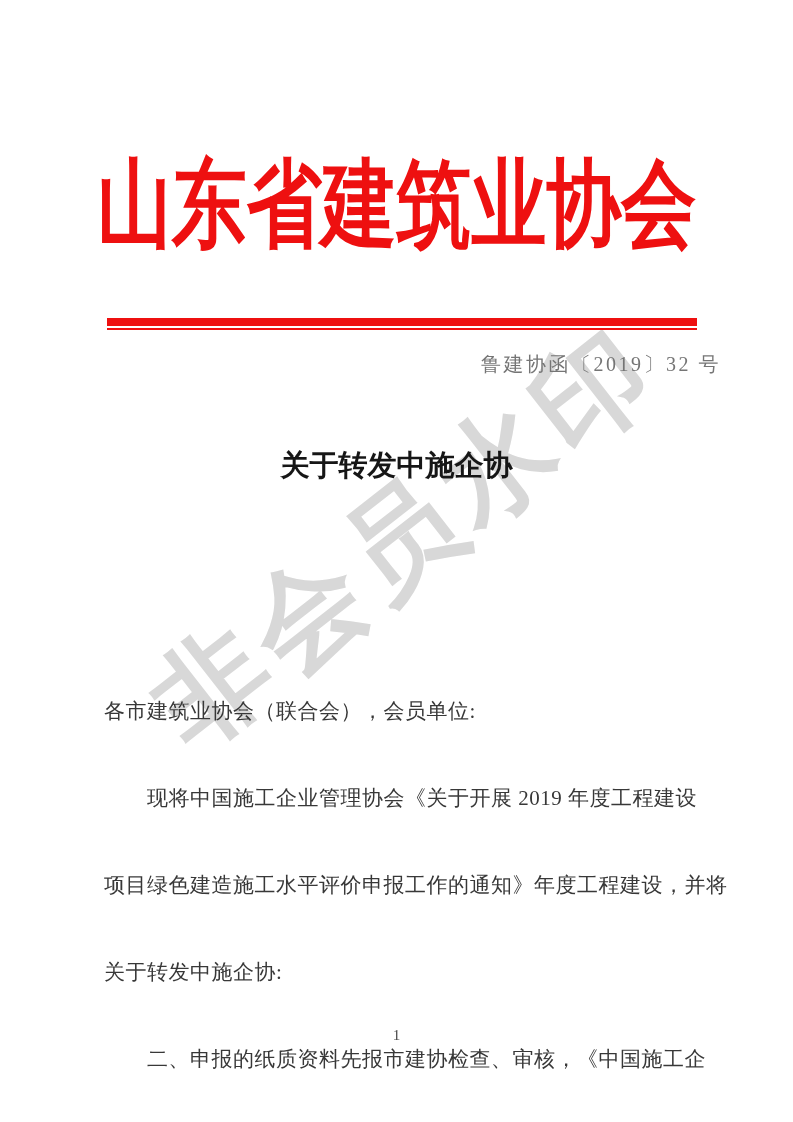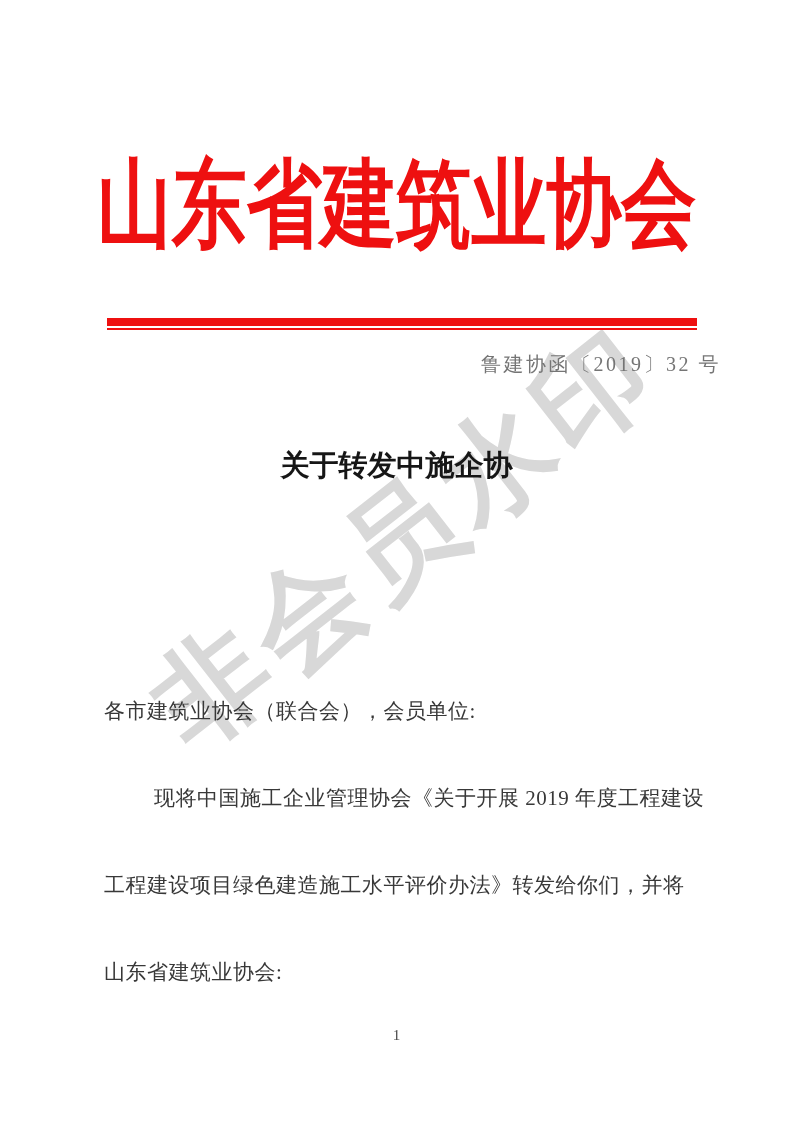--- a/index.html
+++ b/index.html
@@ -79,21 +79,21 @@
     left: 104px;
     top: 644px;
     width: 600px;
     font-size: 21px;
     color: #383838;
     line-height: 40px;
     letter-spacing: 0.5px;
     z-index: 2;
   }
   .body-text .line { white-space: nowrap; margin-top: 47px; }
-  .body-text .line.indent { padding-left: 43px; text-align: right; }
+  .body-text .line.indent { padding-left: 43px; }
   
   .page-number {
     position: absolute;
     bottom: 78px;
     left: 0;
     width: 100%;
     text-align: center;
     font-size: 15px;
     color: #4a4a4a;
     z-index: 2;
@@ -115,19 +115,20 @@
 
   <div class="doc-number">鲁建协函〔2019〕32 号</div>
 
   <div class="title-block">
     <div class="title-line">关于转发中施企协</div>
   </div>
 
   <div class="body-text">
     <div class="line">各市建筑业协会（联合会），会员单位:</div>
     <div class="line indent">现将中国施工企业管理协会《关于开展 2019 年度工程建设</div>
-    <div class="line">工程建设项目绿色建造施工水平评价办法》转发给你们，并将</div>
-    <div class="line">山东省建筑业协会:</div>
+    <div class="line">项目绿色建造施工水平评价申报工作的通知》年度工程建设，并将</div>
+    <div class="line">关于转发中施企协:</div>
+    <div class="line indent">二、申报的纸质资料先报市建协检查、审核，《中国施工企</div>
   </div>
 
   <div class="page-number">1</div>
 
 </div>
 
 </body></html>

